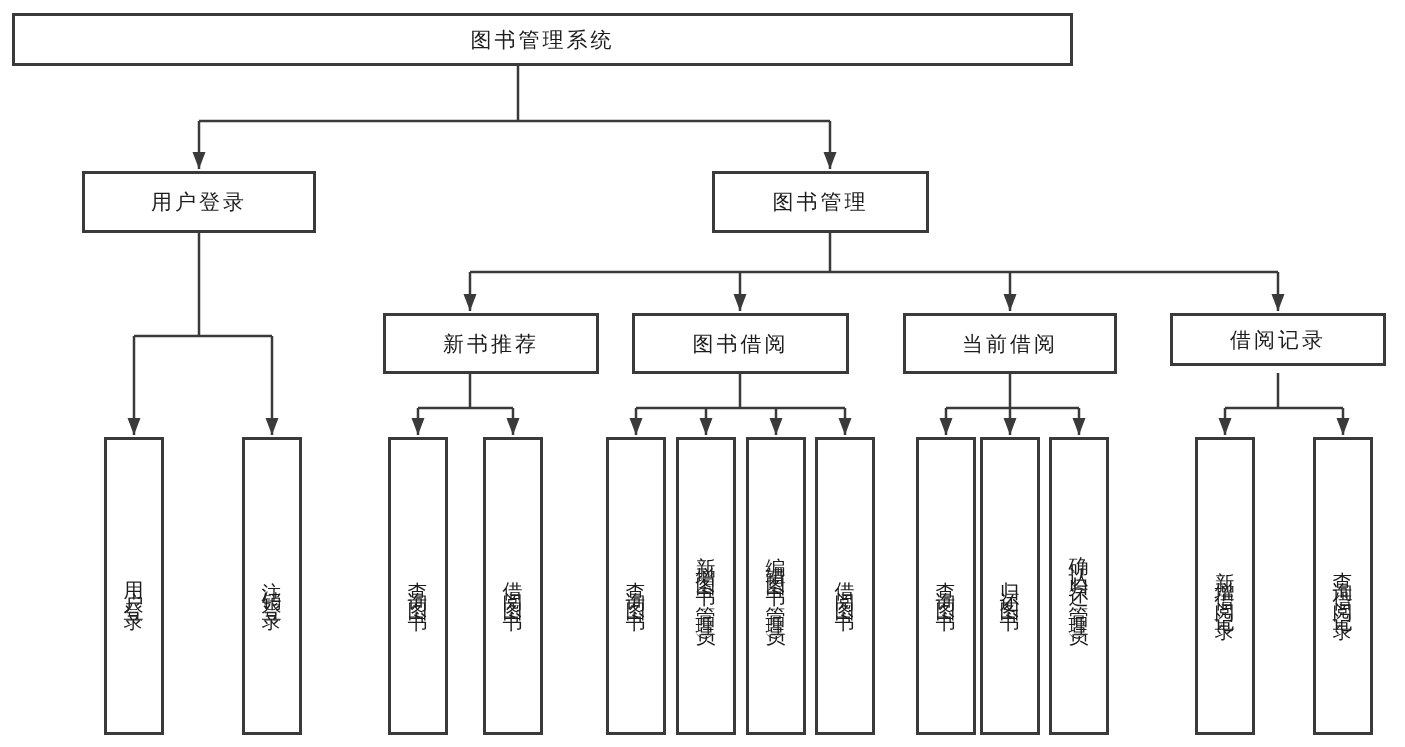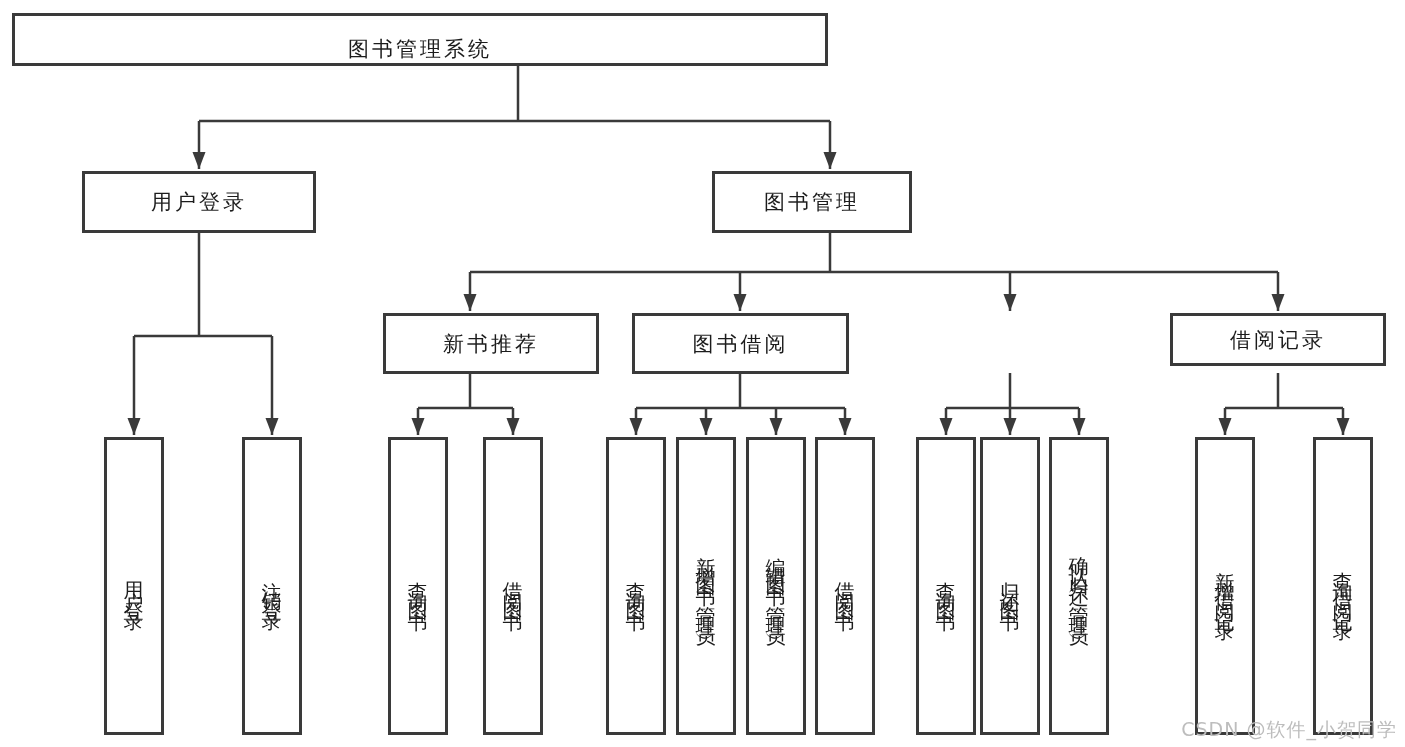--- a/index.html
+++ b/index.html
@@ -34,24 +34,24 @@
   }
   .box.v .label {
     writing-mode: vertical-rl;
     text-orientation: mixed;
     letter-spacing: 10px;
     font-size: 20px;
     white-space: normal;
     line-height: 1;
   }
   
-  .b-root           { left: 12px;   top: 13px;  width: 816px; height: 53px; align-items: flex-end; }
+  .b-root           { left: 12px;   top: 13px;  width: 1061px; height: 53px; }
   
   .b-user-login     { left: 82px;   top: 171px; width: 234px;  height: 62px; }
-  .b-book-mgmt      { left: 712px;  top: 171px; width: 200px;  height: 62px; }
+  .b-book-mgmt      { left: 712px;  top: 171px; width: 217px;  height: 62px; }
   
   .b-new-book       { left: 362px;  top: 313px; width: 216px;  height: 61px; margin-left: 21px; }
   .b-book-borrow    { left: 632px;  top: 313px; width: 217px;  height: 61px; font-family: Liberation Mono, monospace; }
   .b-current-borrow { left: 903px;  top: 313px; width: 214px;  height: 61px; }
   .b-borrow-records { left: 1170px; top: 313px; width: 216px;  height: 53px; }
   
   .leaf { top: 437px; width: 60px; height: 298px; }
   .b-l-user-login   { left: 104px; }
   .b-l-logout       { left: 242px; }
   .b-l-nb-query     { left: 388px; }
@@ -133,20 +133,23 @@
   <div class="box b-book-mgmt">
     <span class="label">图书管理</span>
   </div>
 
   <div class="box b-new-book">
     <span class="label">新书推荐</span>
   </div>
   <div class="box b-book-borrow">
     <span class="label">图书借阅</span>
   </div>
+  <div class="box b-current-borrow">
+    <span class="label">当前借阅</span>
+  </div>
   <div class="box b-borrow-records">
     <span class="label">借阅记录</span>
   </div>
 
   <div class="box v leaf b-l-user-login">
     <span class="label">用户登录</span>
   </div>
   <div class="box v leaf b-l-logout">
     <span class="label">注销登录</span>
   </div>
@@ -181,15 +184,14 @@
     <span class="label">确认归还（管理员）</span>
   </div>
 
   <div class="box v leaf b-l-br-add">
     <span class="label">新增借阅记录</span>
   </div>
   <div class="box v leaf b-l-br-query">
     <span class="label">查询借阅记录</span>
   </div>
 
-  <div id="watermark">CSDN @软件_小贺同学</div>
 
 </div>
 
 </body></html>

